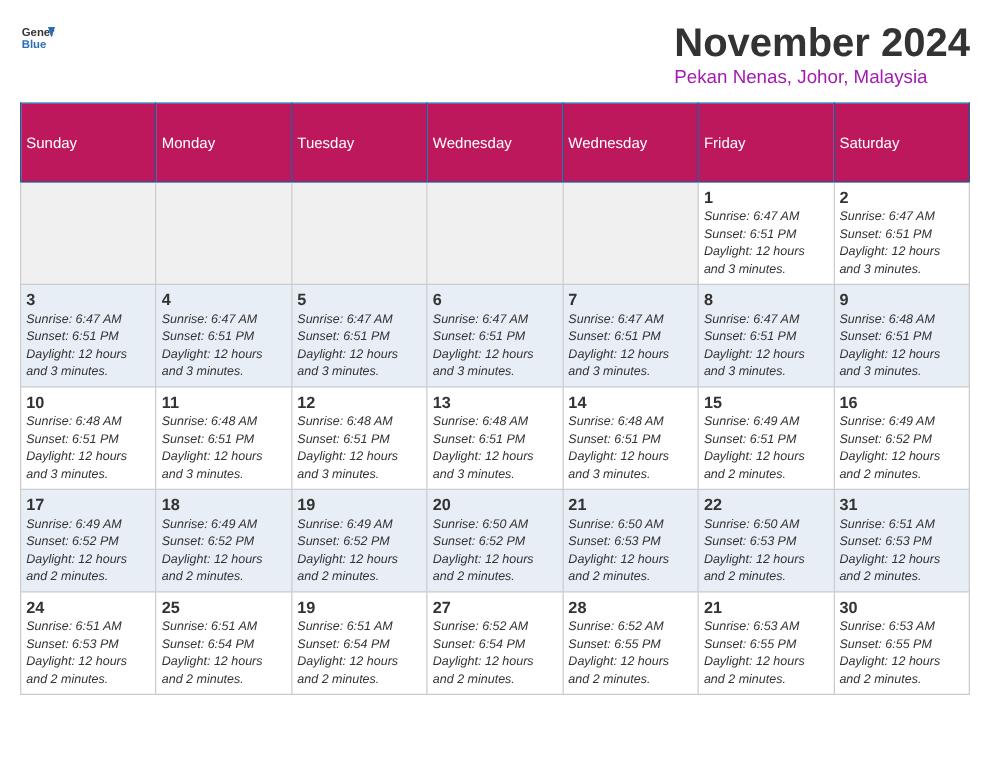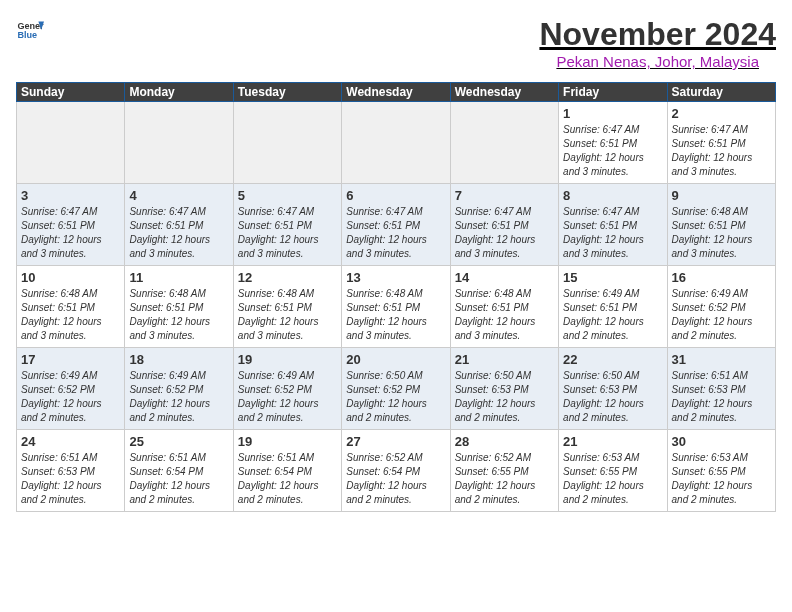--- a/index.html
+++ b/index.html
@@ -19,43 +19,42 @@
     .logo {
       display: flex;
       align-items: center;
       gap: 4px;
     }
     .logo-icon {
       width: 28px;
       height: 28px;
     }
     .title-area {
-      text-align: center;
-      text-decoration: underline;
+      text-align: left;
     }
     .month-title {
       font-size: 32px;
       font-weight: bold;
       color: #333;
     }
     .location-title {
       font-size: 15px;
       color: #a21caf;
     }
     table {
       width: 100%;
       border-collapse: collapse;
       table-layout: fixed;
     }
     th {
-      background-color: #404040;
+      background-color: #be185d;
       color: #fff;
       font-size: 12px;
-      font-weight: bold;
-      padding: 2px 4px;
+      font-weight: normal;
+      padding: 24px 4px;
       text-align: left;
       border: 1px solid #1a5a9a;
     }
     td {
       border: 1px solid #ccc;
       vertical-align: top;
       padding: 4px 4px 4px 4px;
       font-size: 10px;
       color: #333;
       height: 80px;

